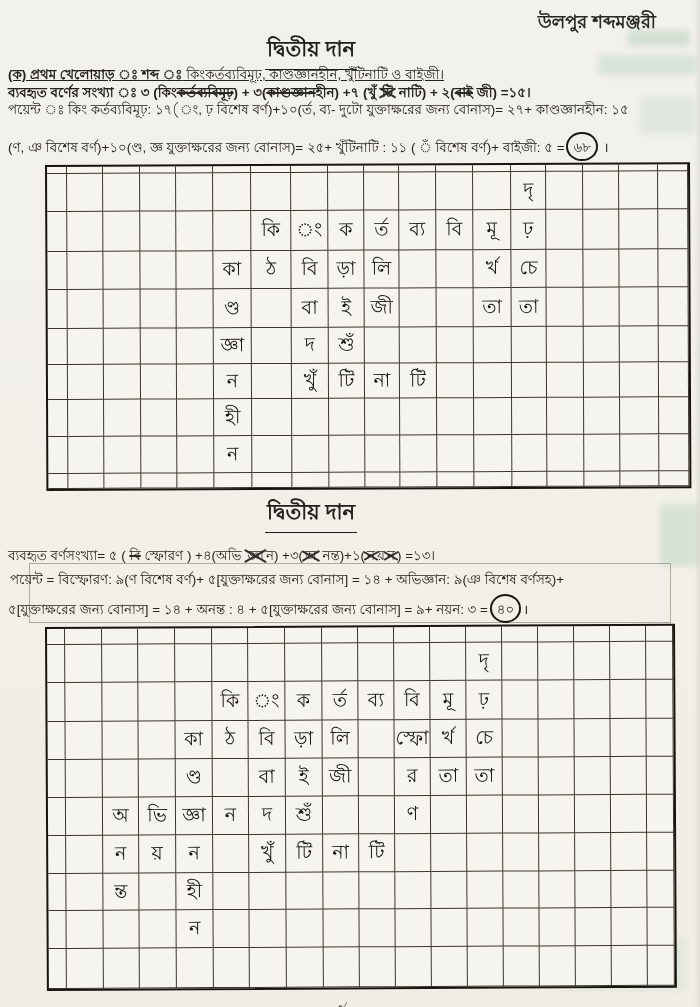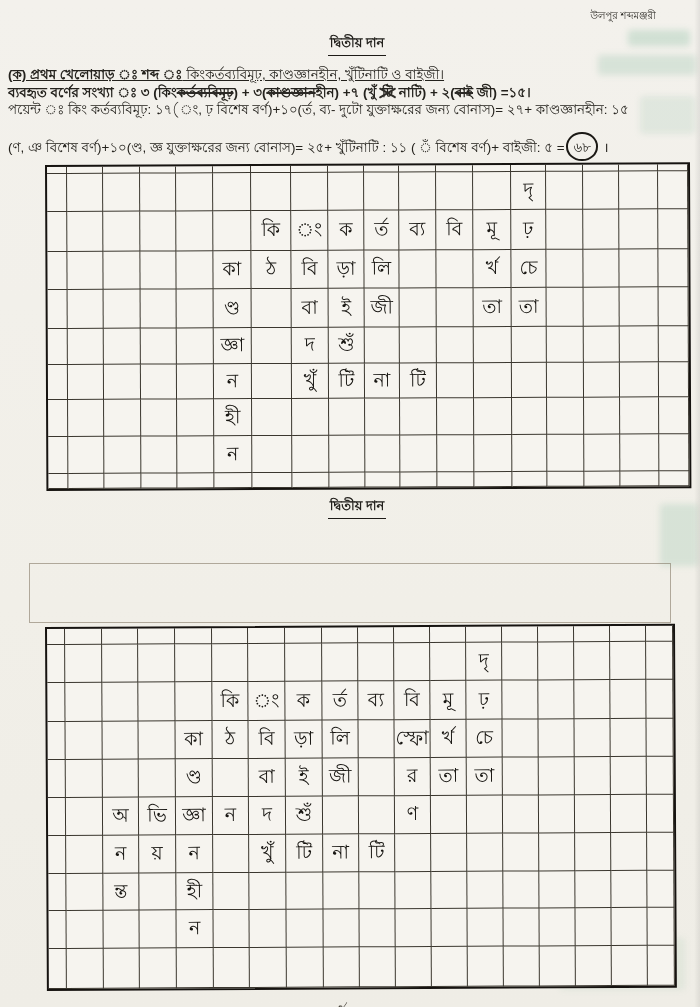--- a/index.html
+++ b/index.html
@@ -1,20 +1,20 @@
 <!DOCTYPE html>
 <html><head>
 <meta charset="utf-8">
 <style>
   html,body{margin:0;padding:0;}
   .page{position:relative;width:700px;height:1007px;overflow:hidden;
     background:linear-gradient(180deg,#f3f1ec 0%,#f1efe8 60%,#efede6 100%);
     font-family:"Liberation Sans","DejaVu Sans",sans-serif;color:#22201c;}
-  .hdr{position:absolute;top:8px;right:44px;font-size:10px;color:#2a2823;}
-  .title{position:absolute;left:0;width:622px;text-align:center;font-size:13px;font-weight:bold;margin-left:46px;}
+  .hdr{position:absolute;top:8px;right:44px;font-size:18px;color:#2a2823;font-weight:bold;}
+  .title{position:absolute;left:0;width:622px;text-align:center;font-size:21px;font-weight:bold;}
   .title span{display:inline-block;border-bottom:1.6px solid #1d1b17;padding:0 2px 1px;}
   .t1{top:33px;} .t2{top:496px;}
   .ln{position:absolute;left:8px;width:688px;font-size:13.4px;line-height:1.45;white-space:nowrap;color:#24221d;}
   .b{font-weight:bold;}
   .seg-line{text-decoration:line-through;text-decoration-thickness:2px;text-decoration-color:#2b2925;}
   .seg-x{position:relative;display:inline-block;padding:0 2px;}
   .seg-x::before,.seg-x::after{content:"";position:absolute;left:-2px;right:-2px;top:46%;height:2px;background:#2e2c28;border-radius:2px;}
   .seg-x::before{transform:rotate(30deg);} .seg-x::after{transform:rotate(-30deg);}
   .seg-circle{display:inline-block;border:2px solid #1b1915;border-radius:50%;padding:7px 5px 3px;margin:0 2px;line-height:1.1;}
   .board{position:absolute;background:#f6f4ef;border:2.6px solid #161310;transform-origin:top left;}
@@ -302,21 +302,24 @@
       <div class="cell"></div>
       <div class="cell"></div>
       <div class="cell"></div>
       <div class="cell"></div>
     </div>
 
   <div class="title t2">
     <span>দ্বিতীয় দান</span>
   </div>
 
+  <div class="ln" style="top:546px;"><span>ব্যবহৃত বর্ণসংখ্যা= ৫ ( </span><span class="seg-line">বি</span><span> স্ফোরণ ) +৪(অভি </span><span class="seg-x">জ্ঞা</span><span>ন) +৩(</span><span class="seg-x">অ</span><span> নন্ত)+১(</span><span class="seg-x">ন</span><span>য়</span><span class="seg-x">ন</span><span>) =১৩।</span></div>
   <div class="points-box"></div>
+  <div class="ln" style="top:570px;left:10px;">পয়েন্ট =  বিস্ফোরণ: ৯(ণ বিশেষ বর্ণ)+ ৫[যুক্তাক্ষরের জন্য বোনাস] = ১৪ + অভিজ্ঞান: ৯(ঞ বিশেষ বর্ণসহ)+</div>
+  <div class="ln" style="top:594px;"><span>৫[যুক্তাক্ষরের জন্য বোনাস] = ১৪ + অনন্ত : ৪ + ৫[যুক্তাক্ষরের জন্য বোনাস] = ৯+ নয়ন: ৩  =</span><span class="seg-circle">৪০</span><span>।</span></div>
 
   <div class="board board2" style="display: grid; grid-template-columns: 18px 37px 36px 37px 37px 36px 37px 37px 36px 36px 36px 36px 36px 36px 36px 36px 36px 27px; grid-template-rows: 16px 38px 39px 38px 38px 38px 38px 37px 38px 40px;">
       <div class="cell"></div>
       <div class="cell"></div>
       <div class="cell"></div>
       <div class="cell"></div>
       <div class="cell"></div>
       <div class="cell"></div>
       <div class="cell"></div>
       <div class="cell"></div>

